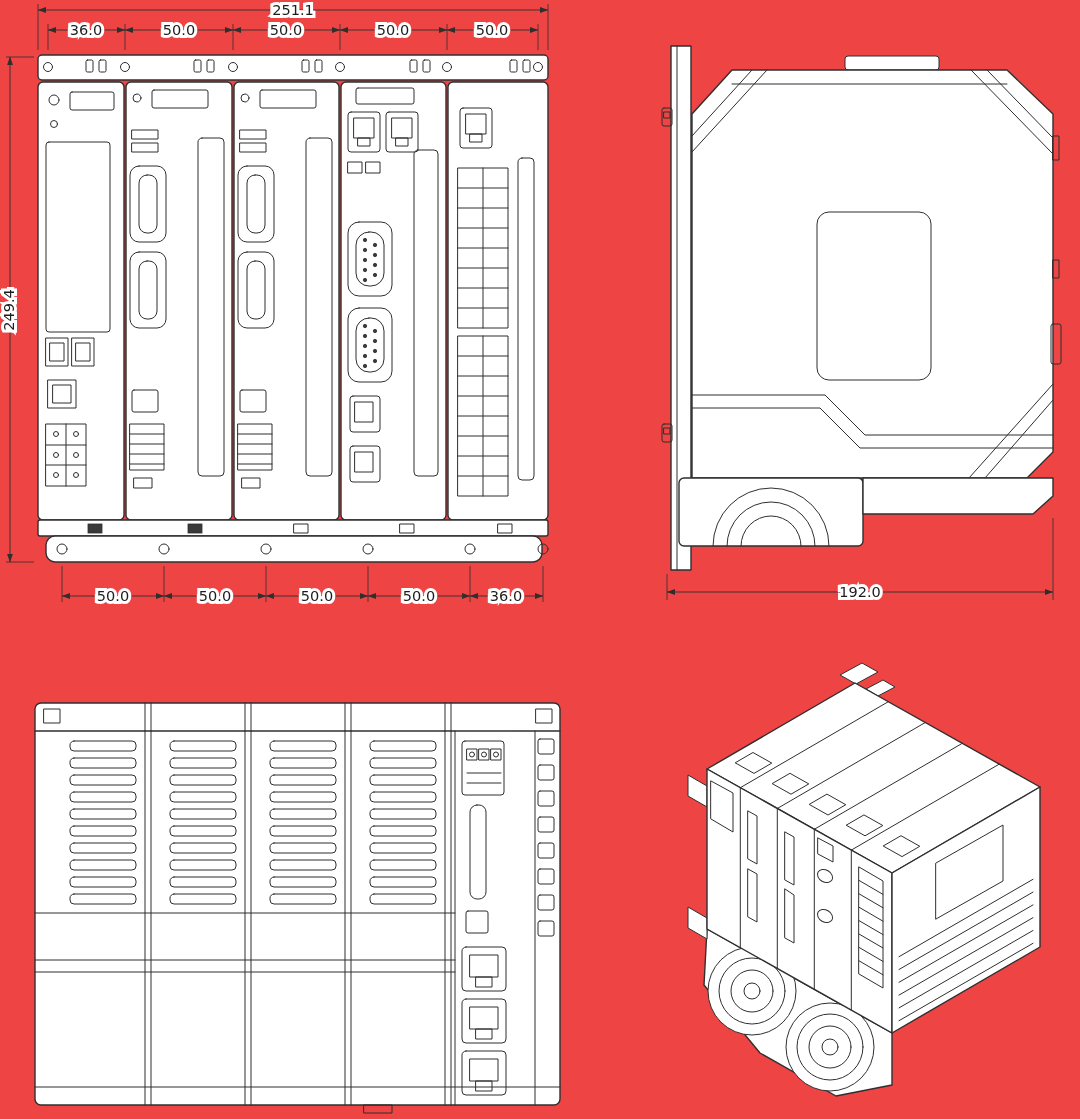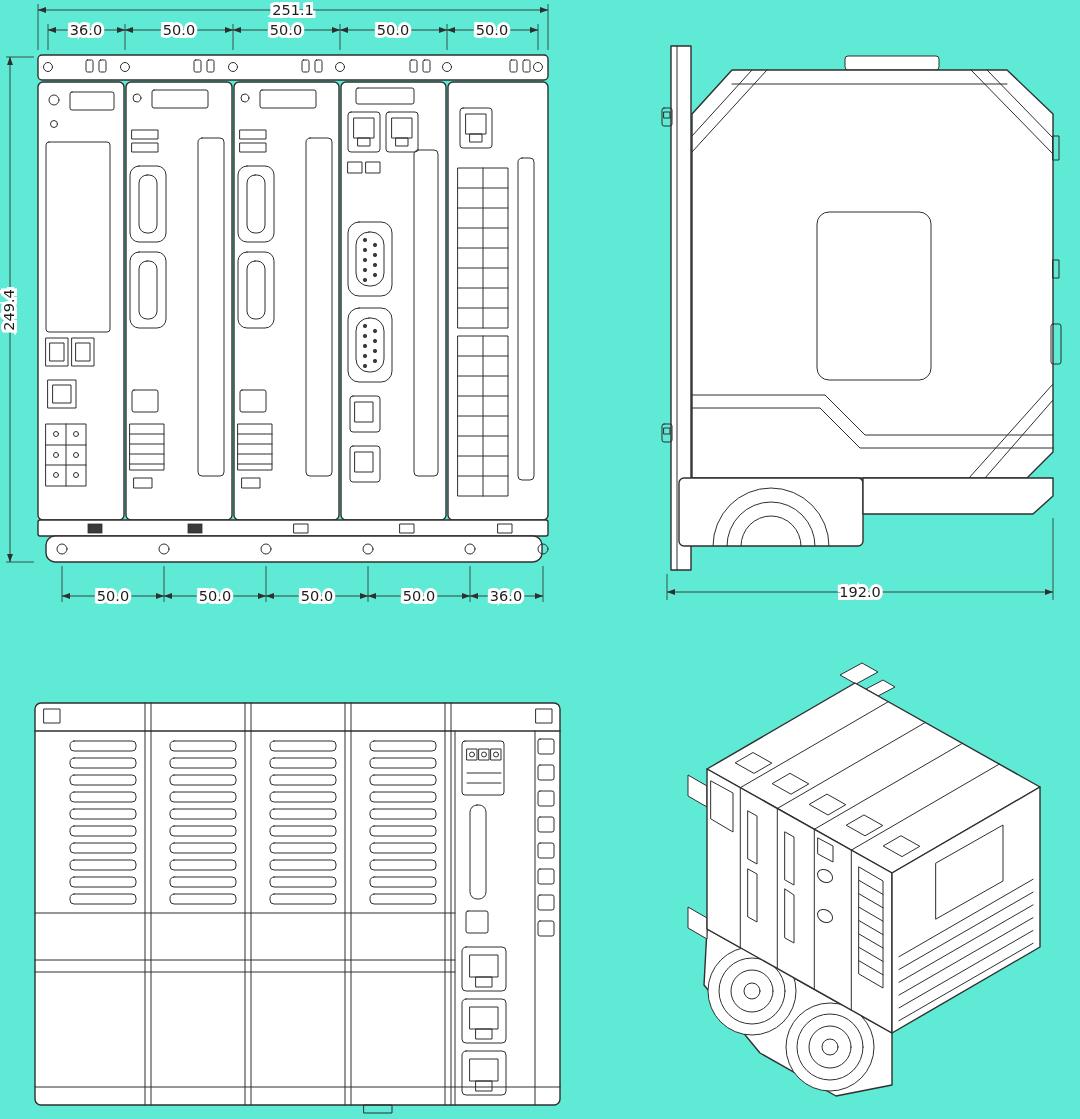--- a/index.html
+++ b/index.html
@@ -1,16 +1,16 @@
 <!DOCTYPE html>
 <html><head>
 <meta charset="utf-8">
 <style>
   html,body{margin:0;padding:0;background:#fff;}
-  .canvas{position:relative;width:1080px;height:1119px;background:#5eead4;overflow:hidden;
+  .canvas{position:relative;width:1080px;height:1119px;background:#ef4444;overflow:hidden;
           font-family:"DejaVu Sans",sans-serif;}
   .view{position:absolute;}
   svg{display:block;}
   
   .ln   {fill:none;stroke:#2f2f2f;stroke-width:1.4;stroke-linejoin:round;stroke-linecap:round;}
   .lnw  {fill:#fff;stroke:#2f2f2f;stroke-width:1.4;stroke-linejoin:round;}
   .dt   {fill:none;stroke:#2f2f2f;stroke-width:1;stroke-linejoin:round;stroke-linecap:round;}
   .dtw  {fill:#fff;stroke:#2f2f2f;stroke-width:1;stroke-linejoin:round;}
   .fillc{fill:#3a3a3a;stroke:#2f2f2f;stroke-width:.8;}
   .dim  {fill:none;stroke:#2f2f2f;stroke-width:.9;}

